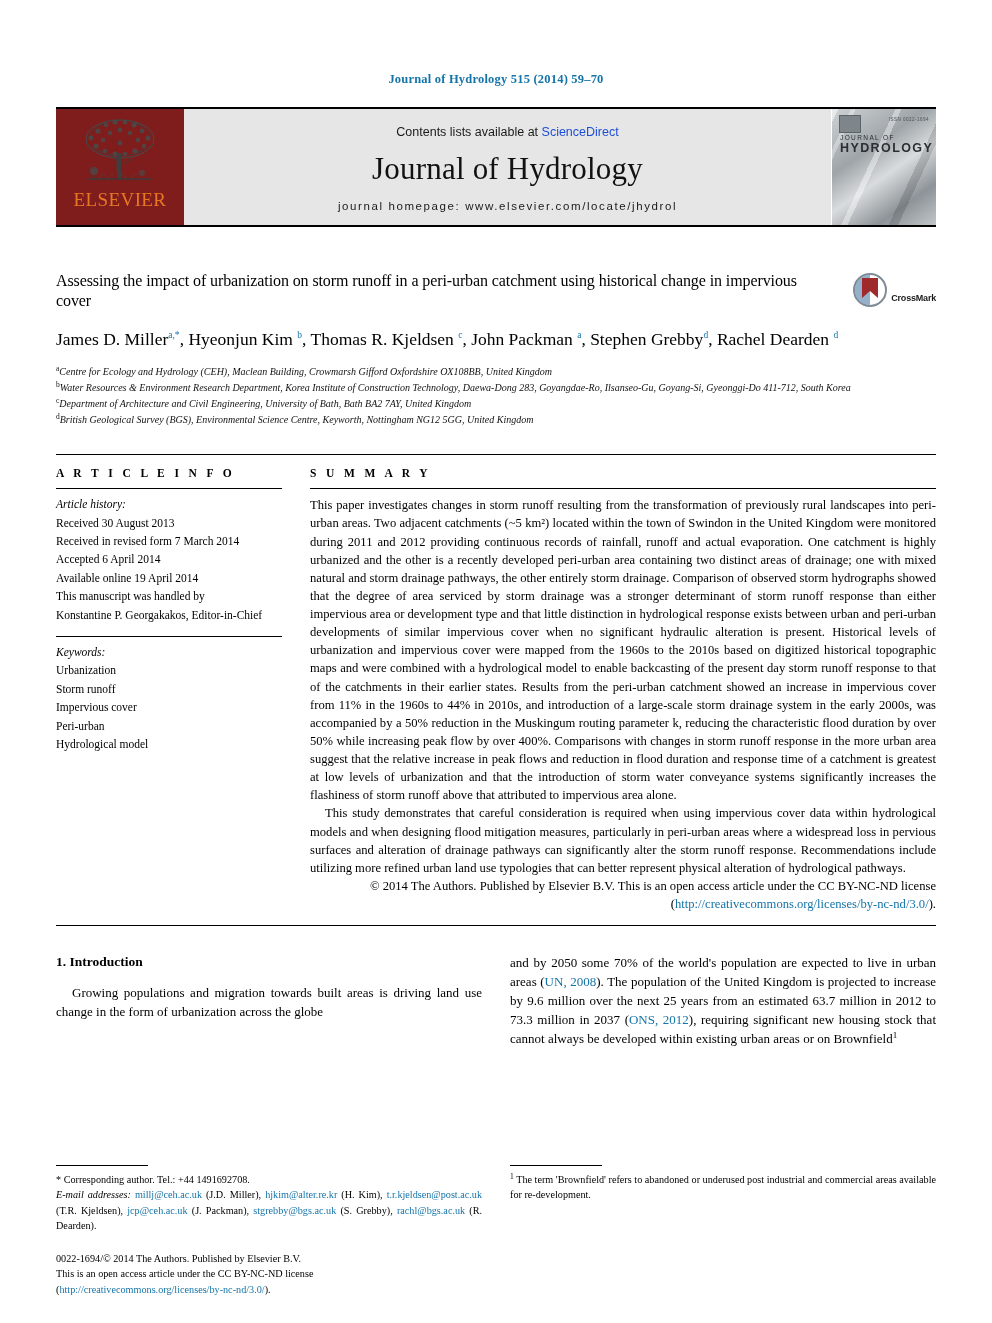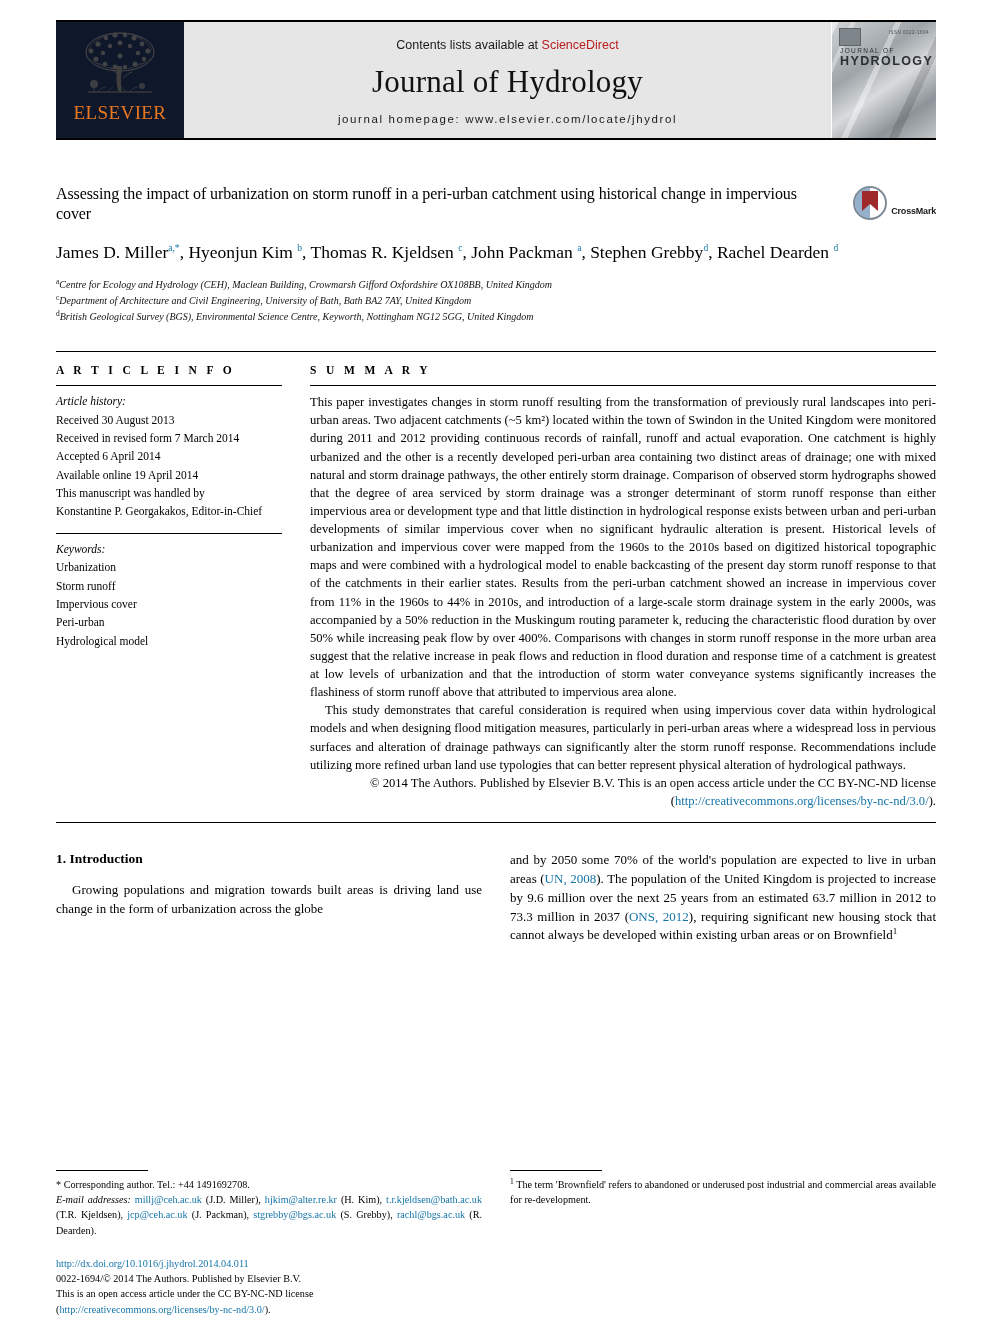--- a/index.html
+++ b/index.html
@@ -43,21 +43,21 @@
     align-items: stretch;
     height: 116px;
   }
   .elsevier-logo {
     width: 128px;
     flex: 0 0 128px;
     display: flex;
     flex-direction: column;
     align-items: center;
     justify-content: flex-start;
-    background: #0f172a;
+    background: #7f1d1d;
     padding-top: 4px;
     box-sizing: border-box;
   }
   .elsevier-tree {
     width: 104px;
     height: 76px;
     display: block;
   }
   .elsevier-word {
     color: #e87722;
@@ -75,21 +75,21 @@
     align-items: center;
     justify-content: center;
     padding: 6px 0 4px 0;
   }
   .contents-line {
     font-family: "Liberation Sans", sans-serif;
     font-size: 12.5px;
     color: #1a1a1a;
   }
   .contents-line .sd {
-    color: #b91c1c;
+    color: #1d4ed8;
   }
   .journal-name {
     font-family: "Liberation Serif", serif;
     font-size: 31px;
     margin: 12px 0 13px 0;
     letter-spacing: .2px;
     color: #111;
   }
   .homepage-line {
     font-family: "Liberation Sans", sans-serif;
@@ -323,20 +323,21 @@
     font-size: 10.2px;
     line-height: 1.5;
   }
   .pubinfo .doi { color: #1574a8; }
 </style>
 </head>
 <body>
 
 <div class="page">
 
+  <div class="runhead">Journal of Hydrology 515 (2014) 59–70</div>
 
   <div class="masthead">
 
     <div class="elsevier-logo">
       <svg class="elsevier-tree" viewBox="0 0 104 76">
         <g fill="#3a3a3a">
           <ellipse cx="52" cy="26" rx="34" ry="19" fill="none" stroke="#4a4a4a" stroke-width="1"></ellipse>
           <g stroke="#3f3f3f" stroke-width=".7" fill="none">
             <path d="M20 24c4-8 12-13 20-14M84 24c-4-8-12-13-20-14M18 30c6 6 14 9 22 9M86 30c-6 6-14 9-22 9"></path>
             <path d="M30 14c6-5 14-7 22-7s16 2 22 7"></path>
@@ -409,20 +410,21 @@
         <path d="M9 5h16v20l-8-7-8 7z" fill="#9e2a2b"></path>
       </svg>
       <span class="crossmark-label">CrossMark</span>
     </div>
   </div>
 
   <div class="authors">James D. Miller<sup>a,*</sup>, Hyeonjun Kim <sup>b</sup>, Thomas R. Kjeldsen <sup>c</sup>, John Packman <sup>a</sup>, Stephen Grebby<sup>d</sup>, Rachel Dearden <sup>d</sup></div>
 
   <div class="affils">
     <div class="aff"><sup>a</sup><span>Centre for Ecology and Hydrology (CEH), Maclean Building, Crowmarsh Gifford Oxfordshire OX108BB, United Kingdom</span></div>
+    <div class="aff"><sup>b</sup><span>Water Resources &amp; Environment Research Department, Korea Institute of Construction Technology, Daewa-Dong 283, Goyangdae-Ro, Ilsanseo-Gu, Goyang-Si, Gyeonggi-Do 411-712, South Korea</span></div>
     <div class="aff"><sup>c</sup><span>Department of Architecture and Civil Engineering, University of Bath, Bath BA2 7AY, United Kingdom</span></div>
     <div class="aff"><sup>d</sup><span>British Geological Survey (BGS), Environmental Science Centre, Keyworth, Nottingham NG12 5GG, United Kingdom</span></div>
   </div>
 
   <div class="infoblock">
 
     <div class="col-info">
       <div class="sechead">A R T I C L E  I N F O</div>
       <div class="rule"></div>
       <div class="hist">
@@ -475,31 +477,30 @@
       <div class="fn-rule"></div>
       <div class="fn">
         <span>*</span>
         <span>Corresponding author. Tel.: +44 1491692708.</span>
         <br>
         <span class="ital">E-mail addresses:</span>
         <span class="lnk">millj@ceh.ac.uk</span>
         <span>(J.D. Miller)</span>,
         <span class="lnk">hjkim@alter.re.kr</span>
         <span>(H. Kim)</span>,
-        <span class="lnk">t.r.kjeldsen@bath.ac.uk</span>
+        <span class="lnk">t.r.kjeldsen@post.ac.uk</span>
         <span>(T.R. Kjeldsen)</span>,
         <span class="lnk">jcp@ceh.ac.uk</span>
         <span>(J. Packman)</span>,
         <span class="lnk">stgrebby@bgs.ac.uk</span>
         <span>(S. Grebby)</span>,
         <span class="lnk">rachl@bgs.ac.uk</span>
         <span>(R. Dearden)</span>.
       </div>
       <div class="pubinfo">
-        <div class="doi lnk">http://dx.doi.org/10.1016/j.jhydrol.2014.04.011</div>
         <div>0022-1694/© 2014 The Authors. Published by Elsevier B.V.</div>
         <div><span>This is an open access article under the CC BY-NC-ND license (</span><span class="lnk">http://creativecommons.org/licenses/by-nc-nd/3.0/</span><span>).</span></div>
       </div>
     </div>
 
     <div class="fcol">
       <div class="fn-rule"></div>
       <div class="fn">
         <sup>1</sup>
         <span>The term 'Brownfield' refers to abandoned or underused post industrial and commercial areas available for re-development.</span>

